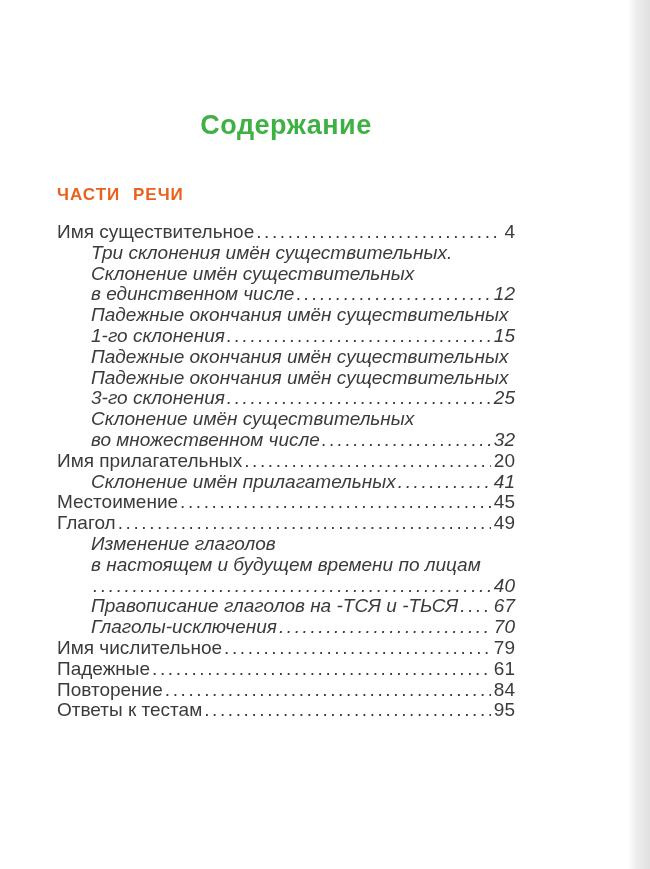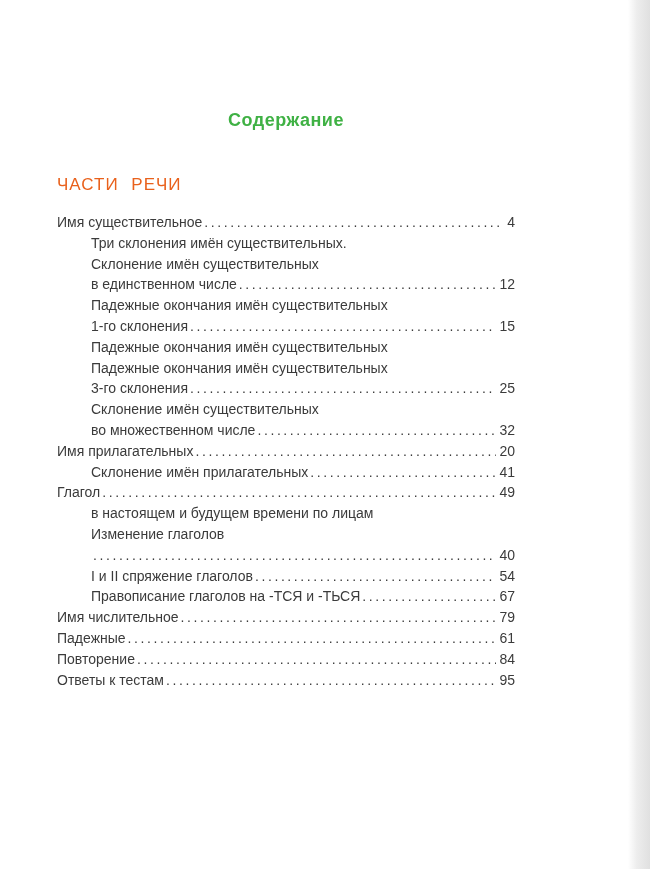--- a/index.html
+++ b/index.html
@@ -19,39 +19,39 @@
   }
   .content {
     position: absolute;
     left: 57px;
     top: 0;
     width: 458px;
   }
   h1.title {
     margin-top: 110px;
     text-align: center;
-    font-size: 18px;
+    font-size: 27px;
     font-weight: bold;
     letter-spacing: 0.5px;
     color: var(--title-green, #3fb144);
   }
   h2.section {
     margin-top: 44px;
     font-size: 17px;
-    font-weight: normal;
+    font-weight: bold;
     letter-spacing: 1px;
     word-spacing: 7px;
     color: var(--section-orange, #e9611c);
   }
   .toc {
     margin-top: 17px;
-    font-size: 14px;
+    font-size: 19px;
     line-height: 20.8px;
   }
-  .entry.level-1 .line { padding-left: 34px; }
+  .entry.level-1 .line { padding-left: 34px; font-style: italic; }
   .line {
     display: flex;
     align-items: baseline;
   }
   .line .txt { white-space: nowrap; }
   .leader {
     flex: 1 1 auto;
     overflow: hidden;
     white-space: nowrap;
     min-width: 12px;
@@ -134,49 +134,56 @@
       </div>
       <div class="entry level-1">
         <div class="line">
           <span class="txt">Склонение имён прилагательных</span>
           <span class="leader"></span>
           <span class="pg">41</span>
         </div>
       </div>
       <div class="entry level-0">
         <div class="line">
+          <span class="txt">Местоимение</span>
+          <span class="leader"></span>
+          <span class="pg">45</span>
+        </div>
+      </div>
+      <div class="entry level-0">
+        <div class="line">
           <span class="txt">Глагол</span>
           <span class="leader"></span>
           <span class="pg">49</span>
         </div>
       </div>
       <div class="entry level-1">
         <div class="line">
+          <span class="txt">Изменение глаголов</span>
+        </div>
+        <div class="line">
           <span class="txt">в настоящем и будущем времени по лицам</span>
         </div>
         <div class="line">
-          <span class="txt">Изменение глаголов</span>
-        </div>
-        <div class="line">
           <span class="leader"></span>
           <span class="pg">40</span>
         </div>
       </div>
       <div class="entry level-1">
         <div class="line">
-          <span class="txt">I и II спряжение глаголов</span>
-          <span class="leader"></span>
-          <span class="pg">54</span>
-        </div>
-      </div>
-      <div class="entry level-1">
-        <div class="line">
           <span class="txt">Правописание глаголов на -ТСЯ и -ТЬСЯ</span>
           <span class="leader"></span>
           <span class="pg">67</span>
+        </div>
+      </div>
+      <div class="entry level-1">
+        <div class="line">
+          <span class="txt">Глаголы-исключения</span>
+          <span class="leader"></span>
+          <span class="pg">70</span>
         </div>
       </div>
       <div class="entry level-0">
         <div class="line">
           <span class="txt">Имя числительное</span>
           <span class="leader"></span>
           <span class="pg">79</span>
         </div>
       </div>
       <div class="entry level-0">

